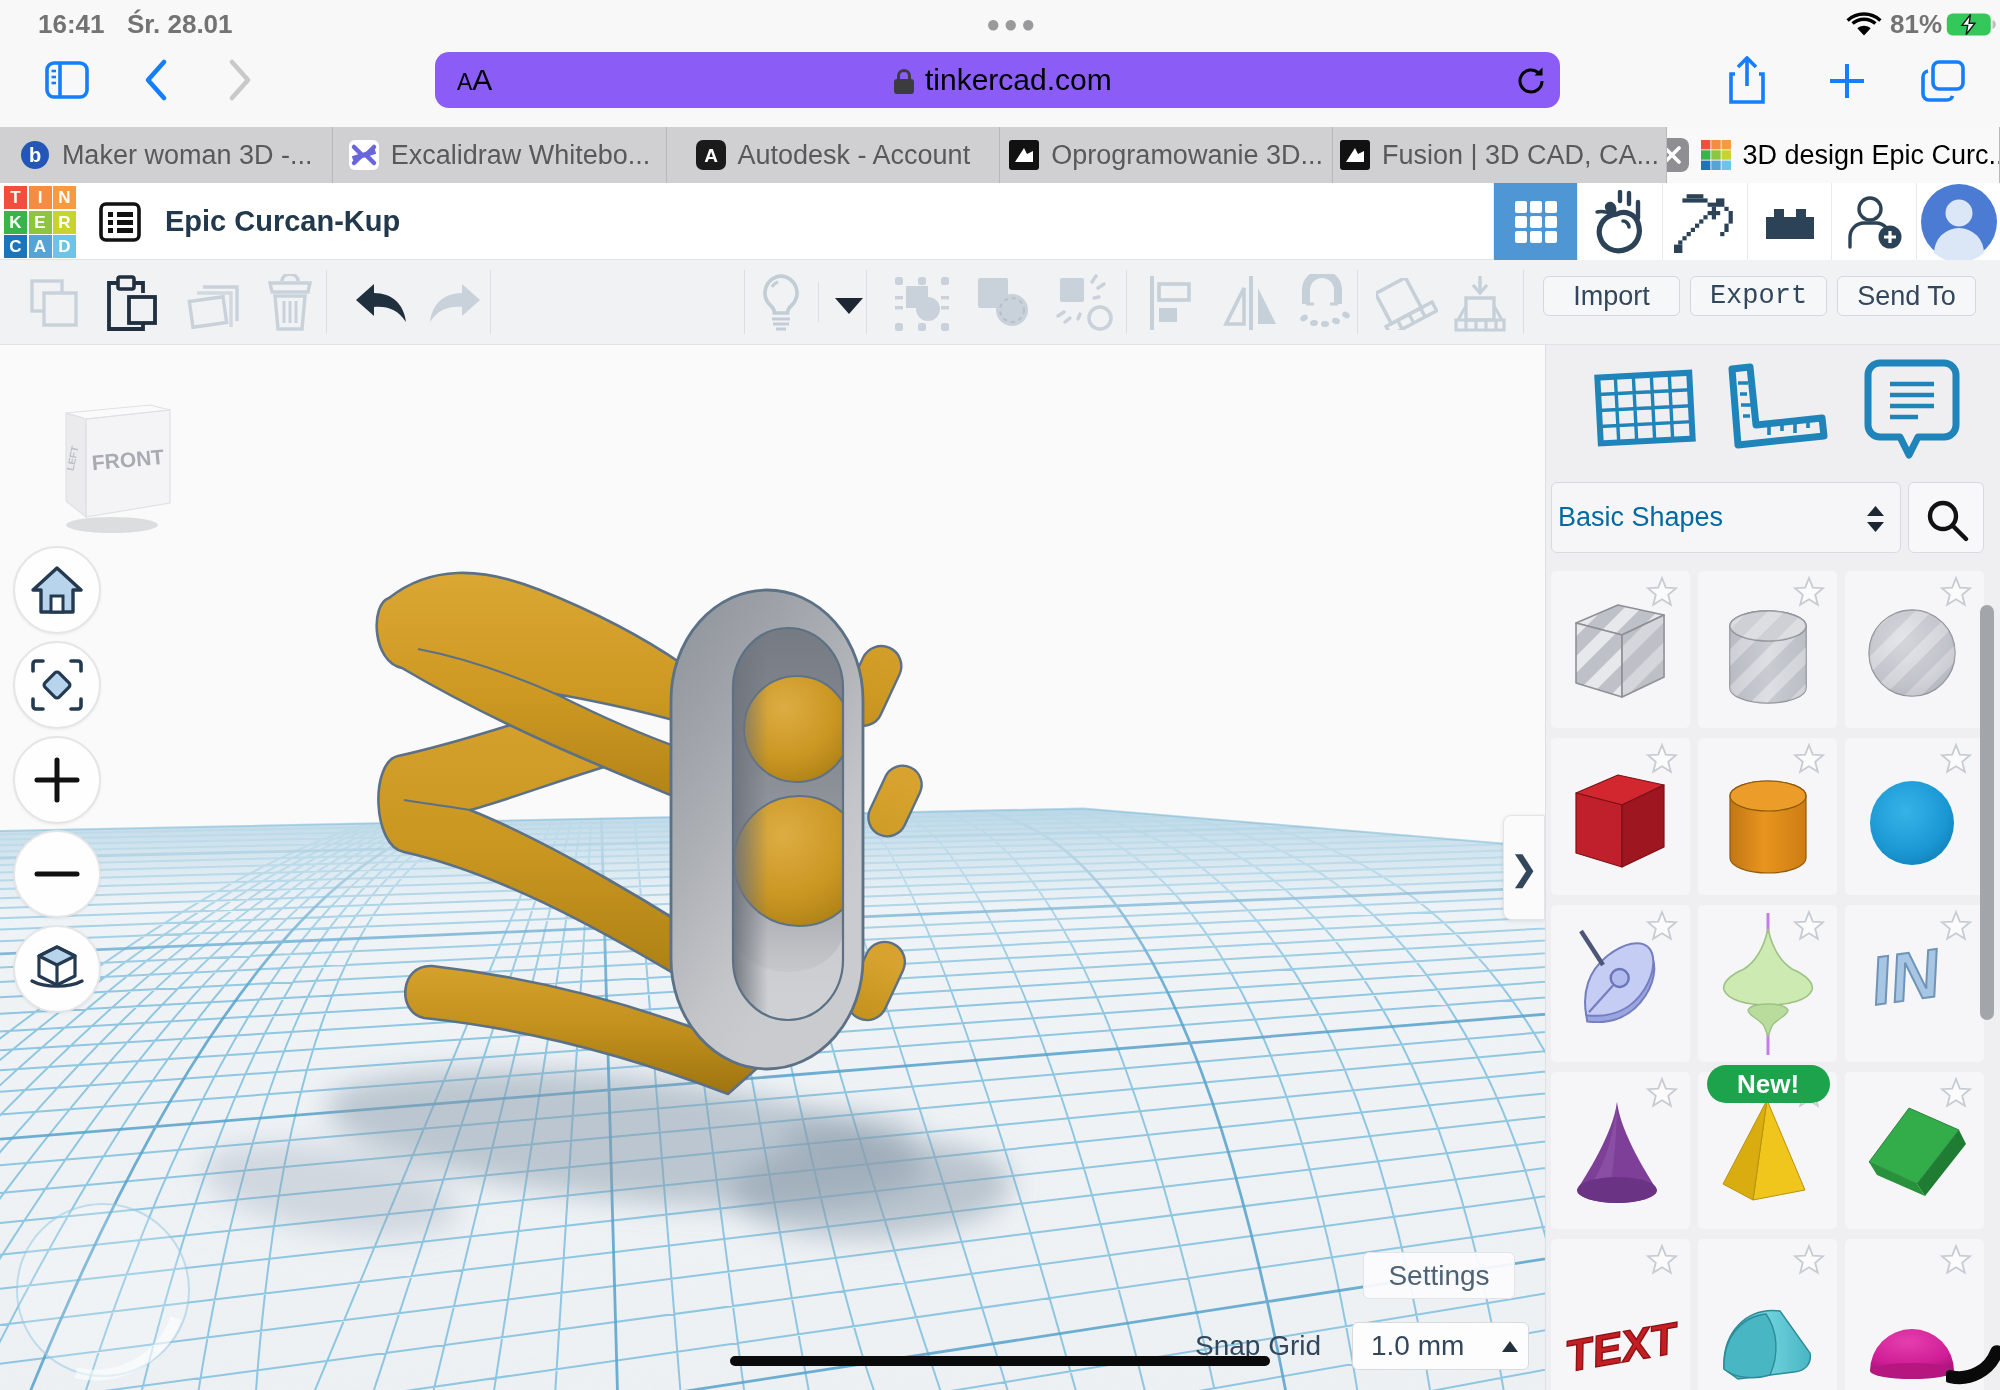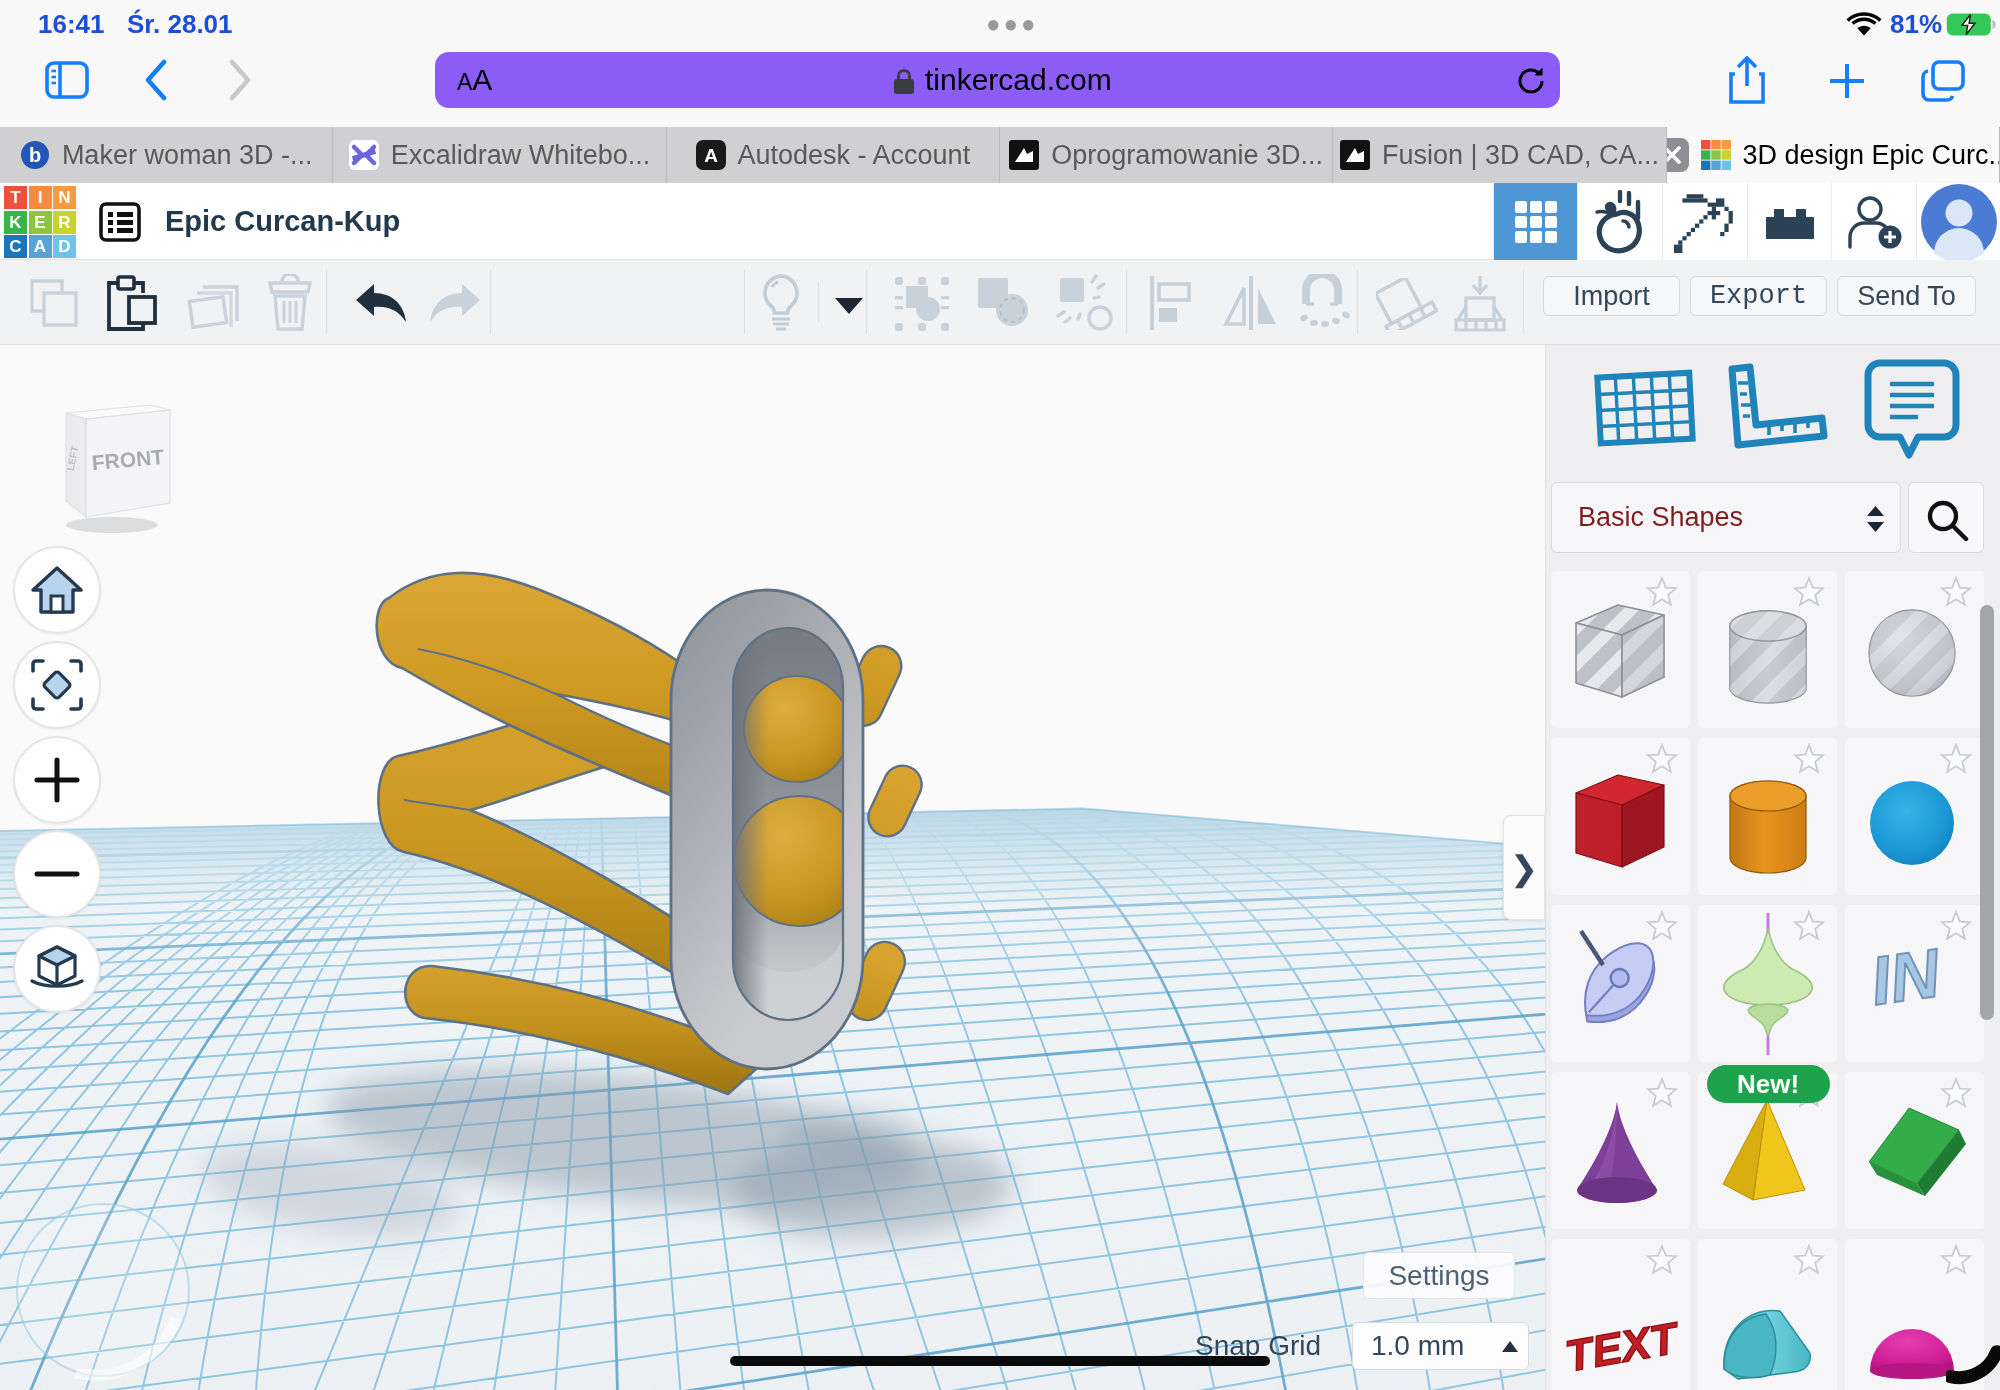--- a/index.html
+++ b/index.html
@@ -1,21 +1,21 @@
 <!DOCTYPE html>
 <html><head>
 <meta charset="utf-8">
 <style>
 * { margin:0; padding:0; box-sizing:border-box; }
 html,body { width:2000px; height:1390px; overflow:hidden; }
 body { font-family:"Liberation Sans", sans-serif; position:relative; background:#fff; }
 .abs { position:absolute; }
 
 #statusbar { left:0; top:0; width:2000px; height:48px; background:#f8f8f8; }
-.sbtxt { font-size:26px; font-weight:600; color:#1d4ed8; }
+.sbtxt { font-size:26px; font-weight:600; color:#737373; }
 
 #safaribar { left:0; top:48px; width:2000px; height:79px; background:#f8f8f8; }
 #urlpill { left:435px; top:4px; width:1125px; height:56px; background:#8b5cf6; border-radius:14px; }
 
 #tabbar { left:0; top:127px; width:2000px; height:56px; background:#d0d0d2; display:flex; }
 .tab { width:333.33px; height:56px; border-right:1px solid #b9b9bb; display:flex; align-items:center; justify-content:center; gap:12px; color:#595959; font-size:27px; white-space:nowrap; overflow:hidden; }
 .tab.active { background:#f9f9f9; color:#000; }
 .fav { width:30px; height:30px; flex:0 0 auto; }
 
 #tkheader { left:0; top:183px; width:2000px; height:77px; background:#fff; border-bottom:1px solid #e2e4e7; }
@@ -24,21 +24,21 @@
 #doctitle { left:165px; top:22px; font-size:29px; font-weight:700; color:#21384d; }
 .hcell { top:0; height:77px; border-left:1px solid #e8eaec; display:flex; align-items:center; justify-content:center; }
 
 #toolbar { left:0; top:260px; width:2000px; height:85px; background:#f1f2f4; border-bottom:1px solid #e0e2e5; }
 .tdiv { position:absolute; top:10px; height:64px; width:1px; background:#dcdee1; }
 .btn { position:absolute; top:16px; height:40px; border:1px solid #d4d7db; border-radius:6px; background:#f6f7f8; color:#33475c; font-size:27px; display:flex; align-items:center; justify-content:center; }
 
 #viewport { left:0; top:345px; width:1545px; height:1045px; background:#fafafa; overflow:hidden; }
 
 #panel { left:1545px; top:345px; width:455px; height:1045px; background:#efeff1; border-left:1px solid #dddfe2; overflow:hidden; }
-#shapesdd { left:5px; top:137px; width:350px; height:71px; background:#f6f6f8; border:1px solid #d7dade; border-radius:6px; color:#7f1d1d; font-size:27px; display:flex; align-items:center; padding-left:26px; }
+#shapesdd { left:5px; top:137px; width:350px; height:71px; background:#f6f6f8; border:1px solid #d7dade; border-radius:6px; color:#0369a1; font-size:27px; display:flex; align-items:center; padding-left:6px; }
 #searchbtn { left:362px; top:137px; width:76px; height:71px; background:#f8f8fa; border:1px solid #d7dade; border-radius:6px; }
 .card { position:absolute; width:139px; height:157px; background:#f6f6f8; border-radius:5px; }
 
 .navcirc { position:absolute; width:88px; height:88px; border-radius:50%; background:#fefefe; border:2px solid #e4e5e7; box-shadow:0 1px 3px rgba(0,0,0,0.06); display:flex; align-items:center; justify-content:center; }
 #handle { left:1503px; top:815px; width:42px; height:105px; background:#fbfbfc; border:1px solid #e3e4e6; border-radius:8px 0 0 8px; box-shadow:0 1px 4px rgba(0,0,0,0.10); display:flex; align-items:center; justify-content:center; font-size:34px; color:#33475c; }
 #settingsbtn { left:1363px; top:1252px; width:152px; height:47px; background:rgba(252,252,253,0.92); border:1px solid #e2e4e7; border-radius:6px; color:#4e6275; font-size:28px; display:flex; align-items:center; justify-content:center; }
 #snaplabel { left:1195px; top:1330px; font-size:28px; color:#33475c; }
 #snapdd { left:1352px; top:1322px; width:177px; height:48px; background:#fdfdfe; border:1px solid #d8dbde; border-radius:6px; color:#33475c; font-size:28px; display:flex; align-items:center; padding-left:18px; }
 #homebar { left:730px; top:1356px; width:540px; height:10px; background:#0a0a0a; border-radius:5px; }
 </style>

